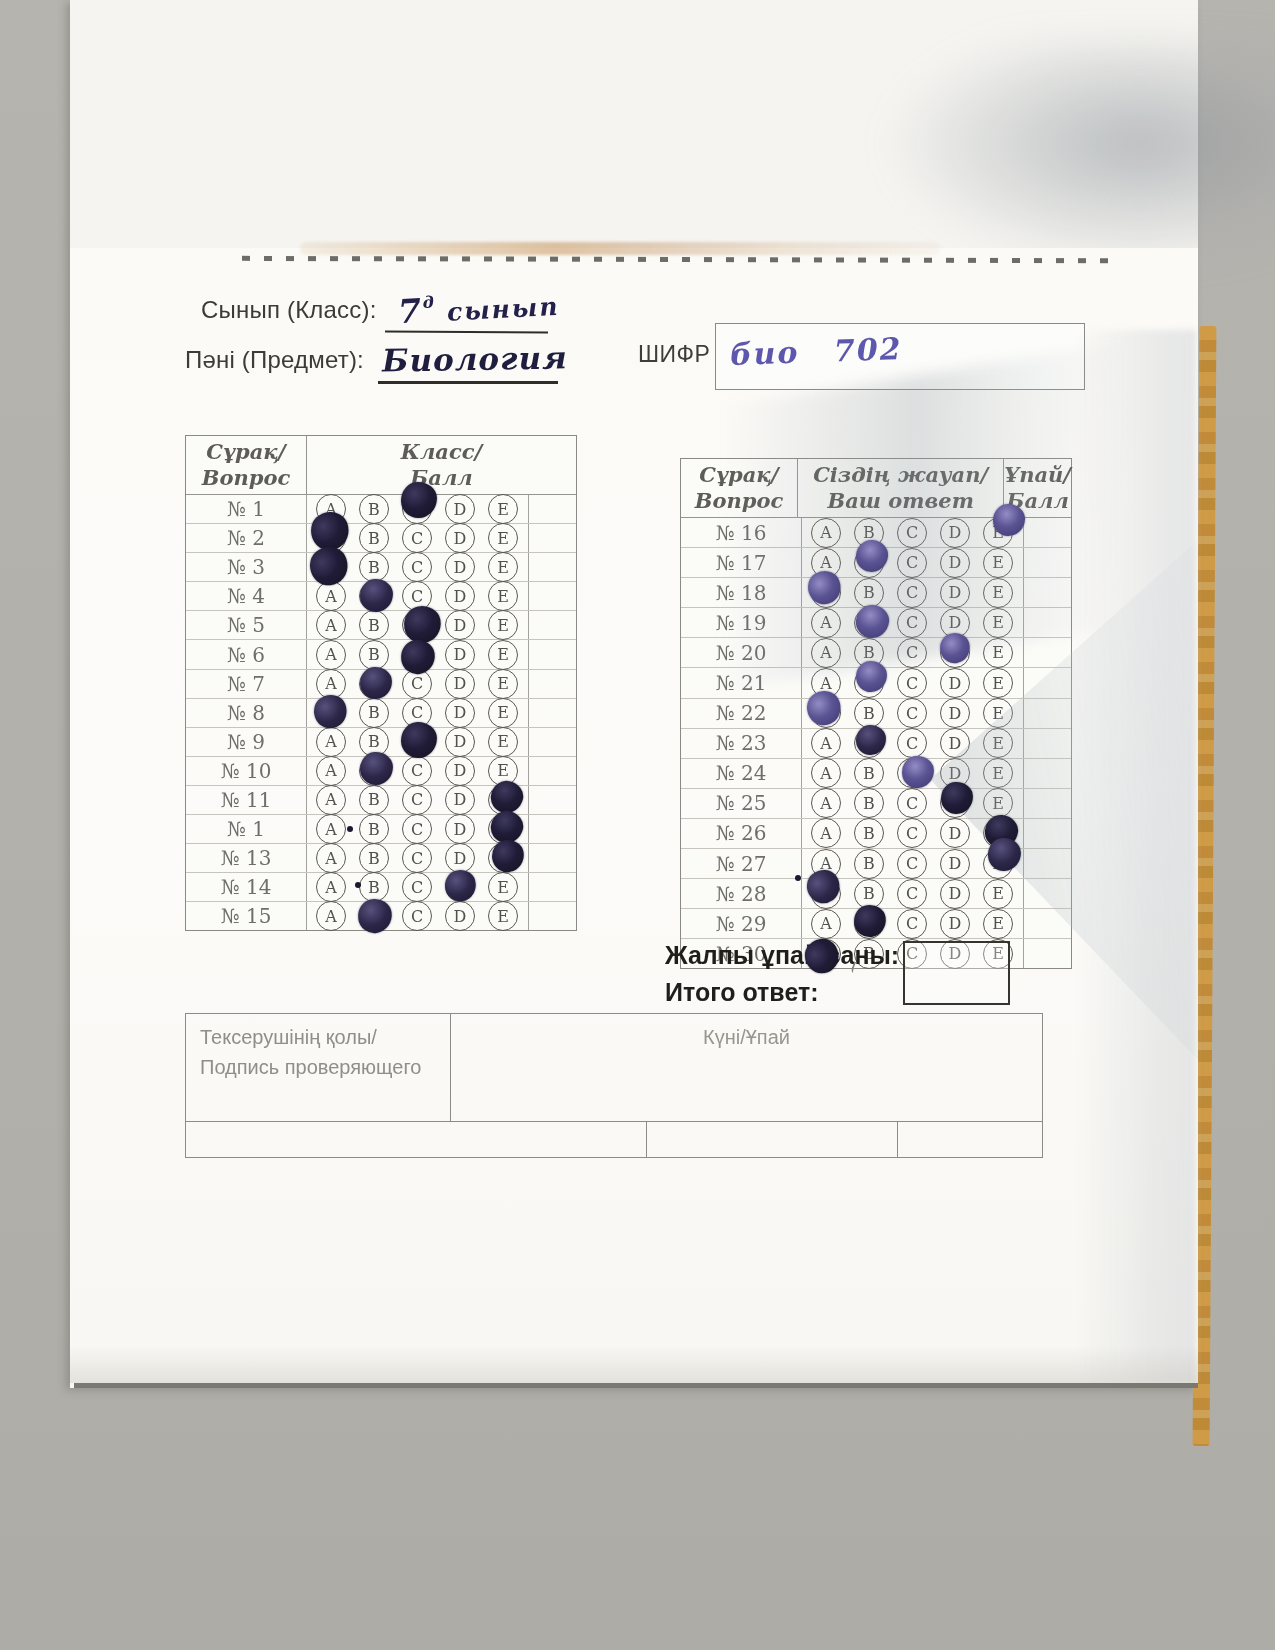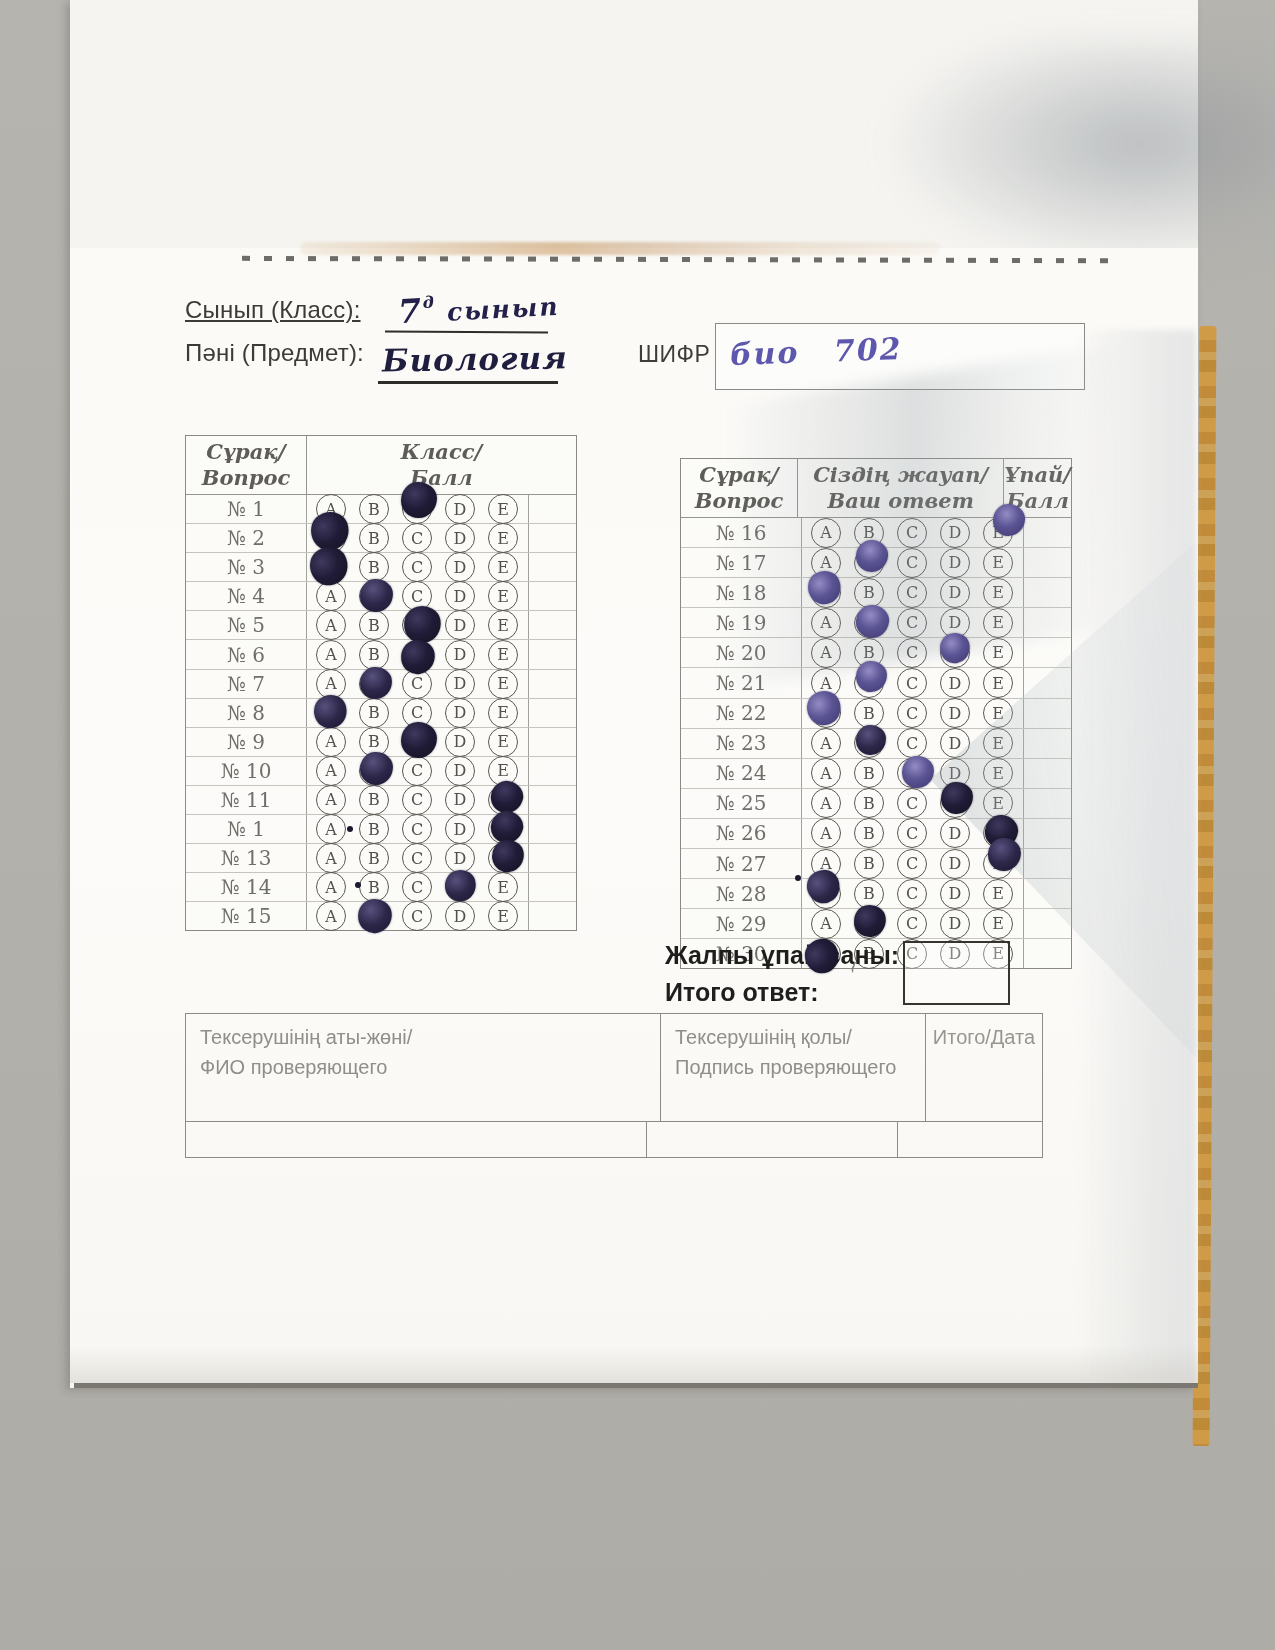--- a/index.html
+++ b/index.html
@@ -91,25 +91,25 @@
 <body>
 
 <div class="scene">
   <div class="back-sheet"></div>
   <div class="curl-shadow"></div>
   <div class="wood-strip"></div>
   <div class="paper"></div>
   <div class="smudge"></div>
   <div class="perforation"></div>
 
-  <div class="flabel" style="left:185px;top:296px;text-decoration:underline;">Сынып (Класс):</div>
+  <div class="flabel" style="left:201px;top:296px;">Сынып (Класс):</div>
   <div class="class-value hw"><span class="num">7</span><span class="sup">д</span> <span>сынып</span></div>
   <div class="uline" style="left:385px;top:331px;width:163px;transform:rotate(.4deg);"></div>
 
-  <div class="flabel" style="left:185px;top:339px;">Пәні (Предмет):</div>
+  <div class="flabel" style="left:185px;top:346px;">Пәні (Предмет):</div>
   <div class="subject-value hw">Биология</div>
   <div class="uline" style="left:378px;top:381px;width:180px;height:2.5px;"></div>
 
   <div class="shifr-label">ШИФР</div>
   <div class="shifr-box">
     <span class="shifr-value">био 702</span>
   </div>
 
   <div class="atable t1" style="left:185px;top:435px;">
     <div class="ahead">
@@ -793,25 +793,23 @@
       </div>
     </div>
 
   <div class="total-label" style="left:665px;top:941px;">Жалпы ұпай саны:</div>
   <div class="total-label" style="left:665px;top:978px;">Итого ответ:</div>
   <div class="pen-tick"></div>
   <div class="total-box"><span></span></div>
 
   <div class="vtable">
     <div class="vhead">
-      <div class="vc1">Тексерушінің аты-жөні/
-ФИО проверяющего</div>
       <div class="vc2">Тексерушінің қолы/
 Подпись проверяющего</div>
-      <div class="vc3">Итого/Дата</div>
+      <div class="vc3">Күні/Ұпай</div>
     </div>
     <div class="vrow">
       <div class="vc1"></div>
       <div class="vc2"></div>
       <div class="vc3"></div>
     </div>
   </div>
 
   <div class="fold1"></div>
   <div class="fold2"></div>

